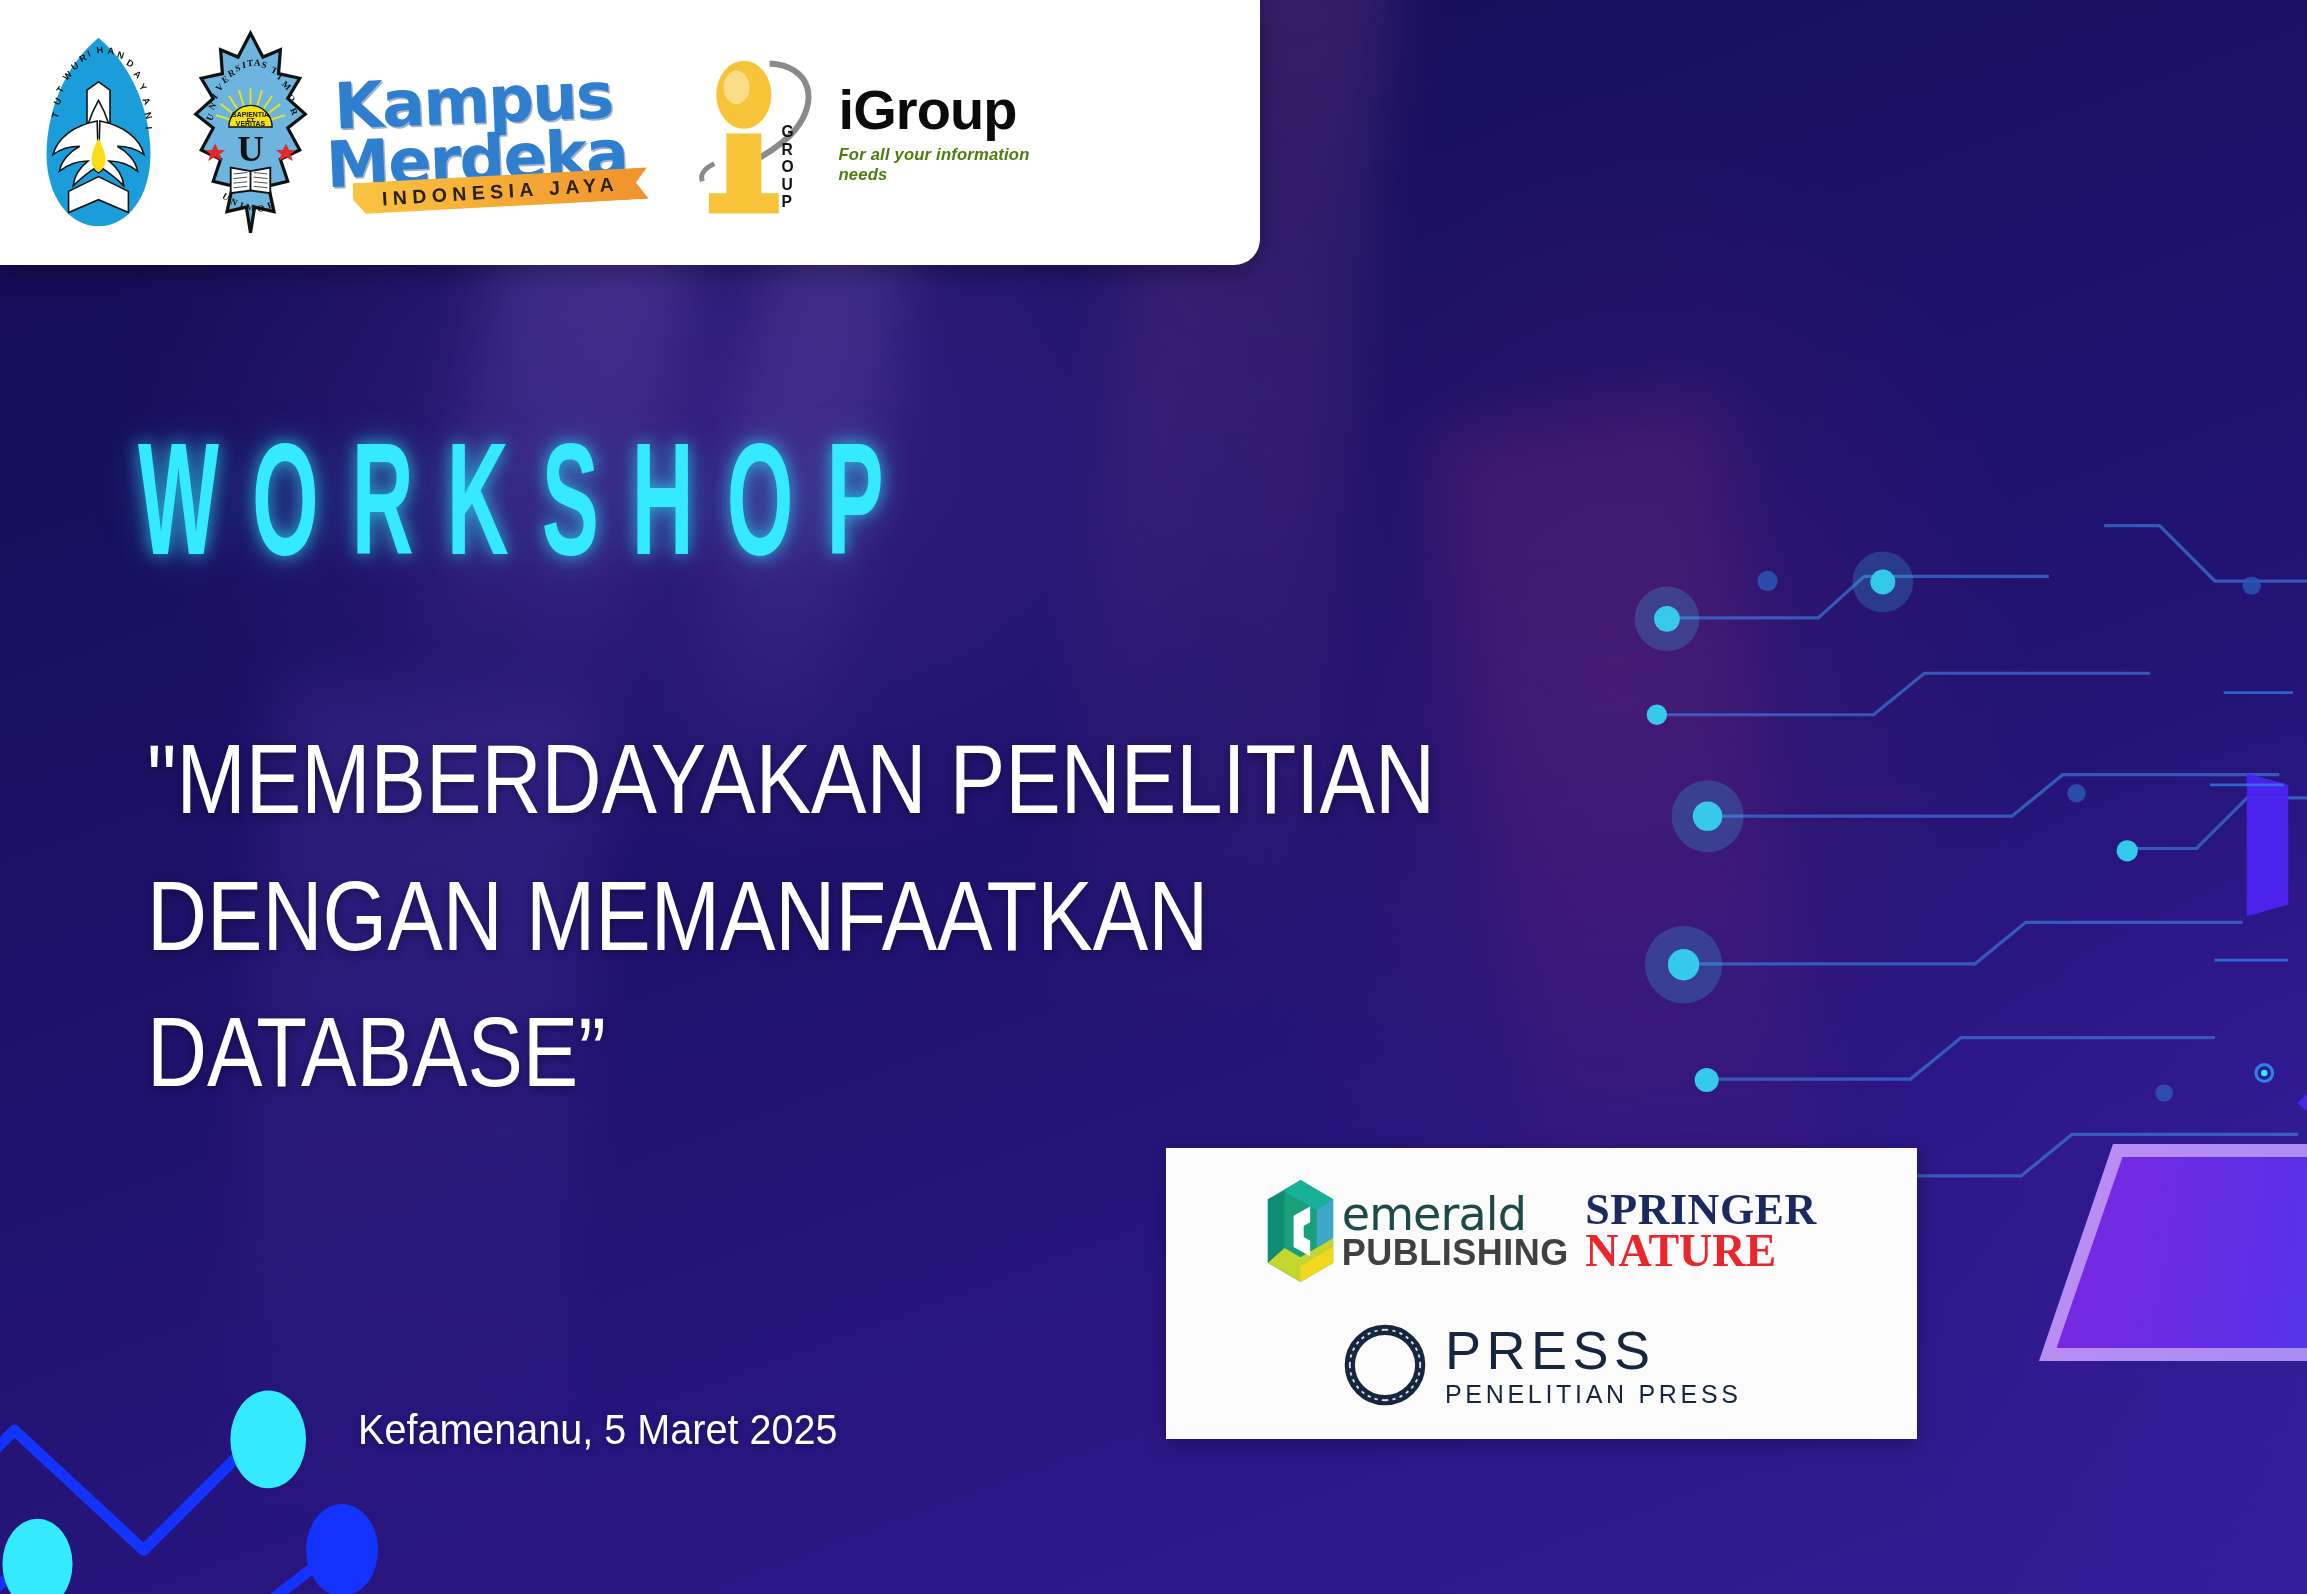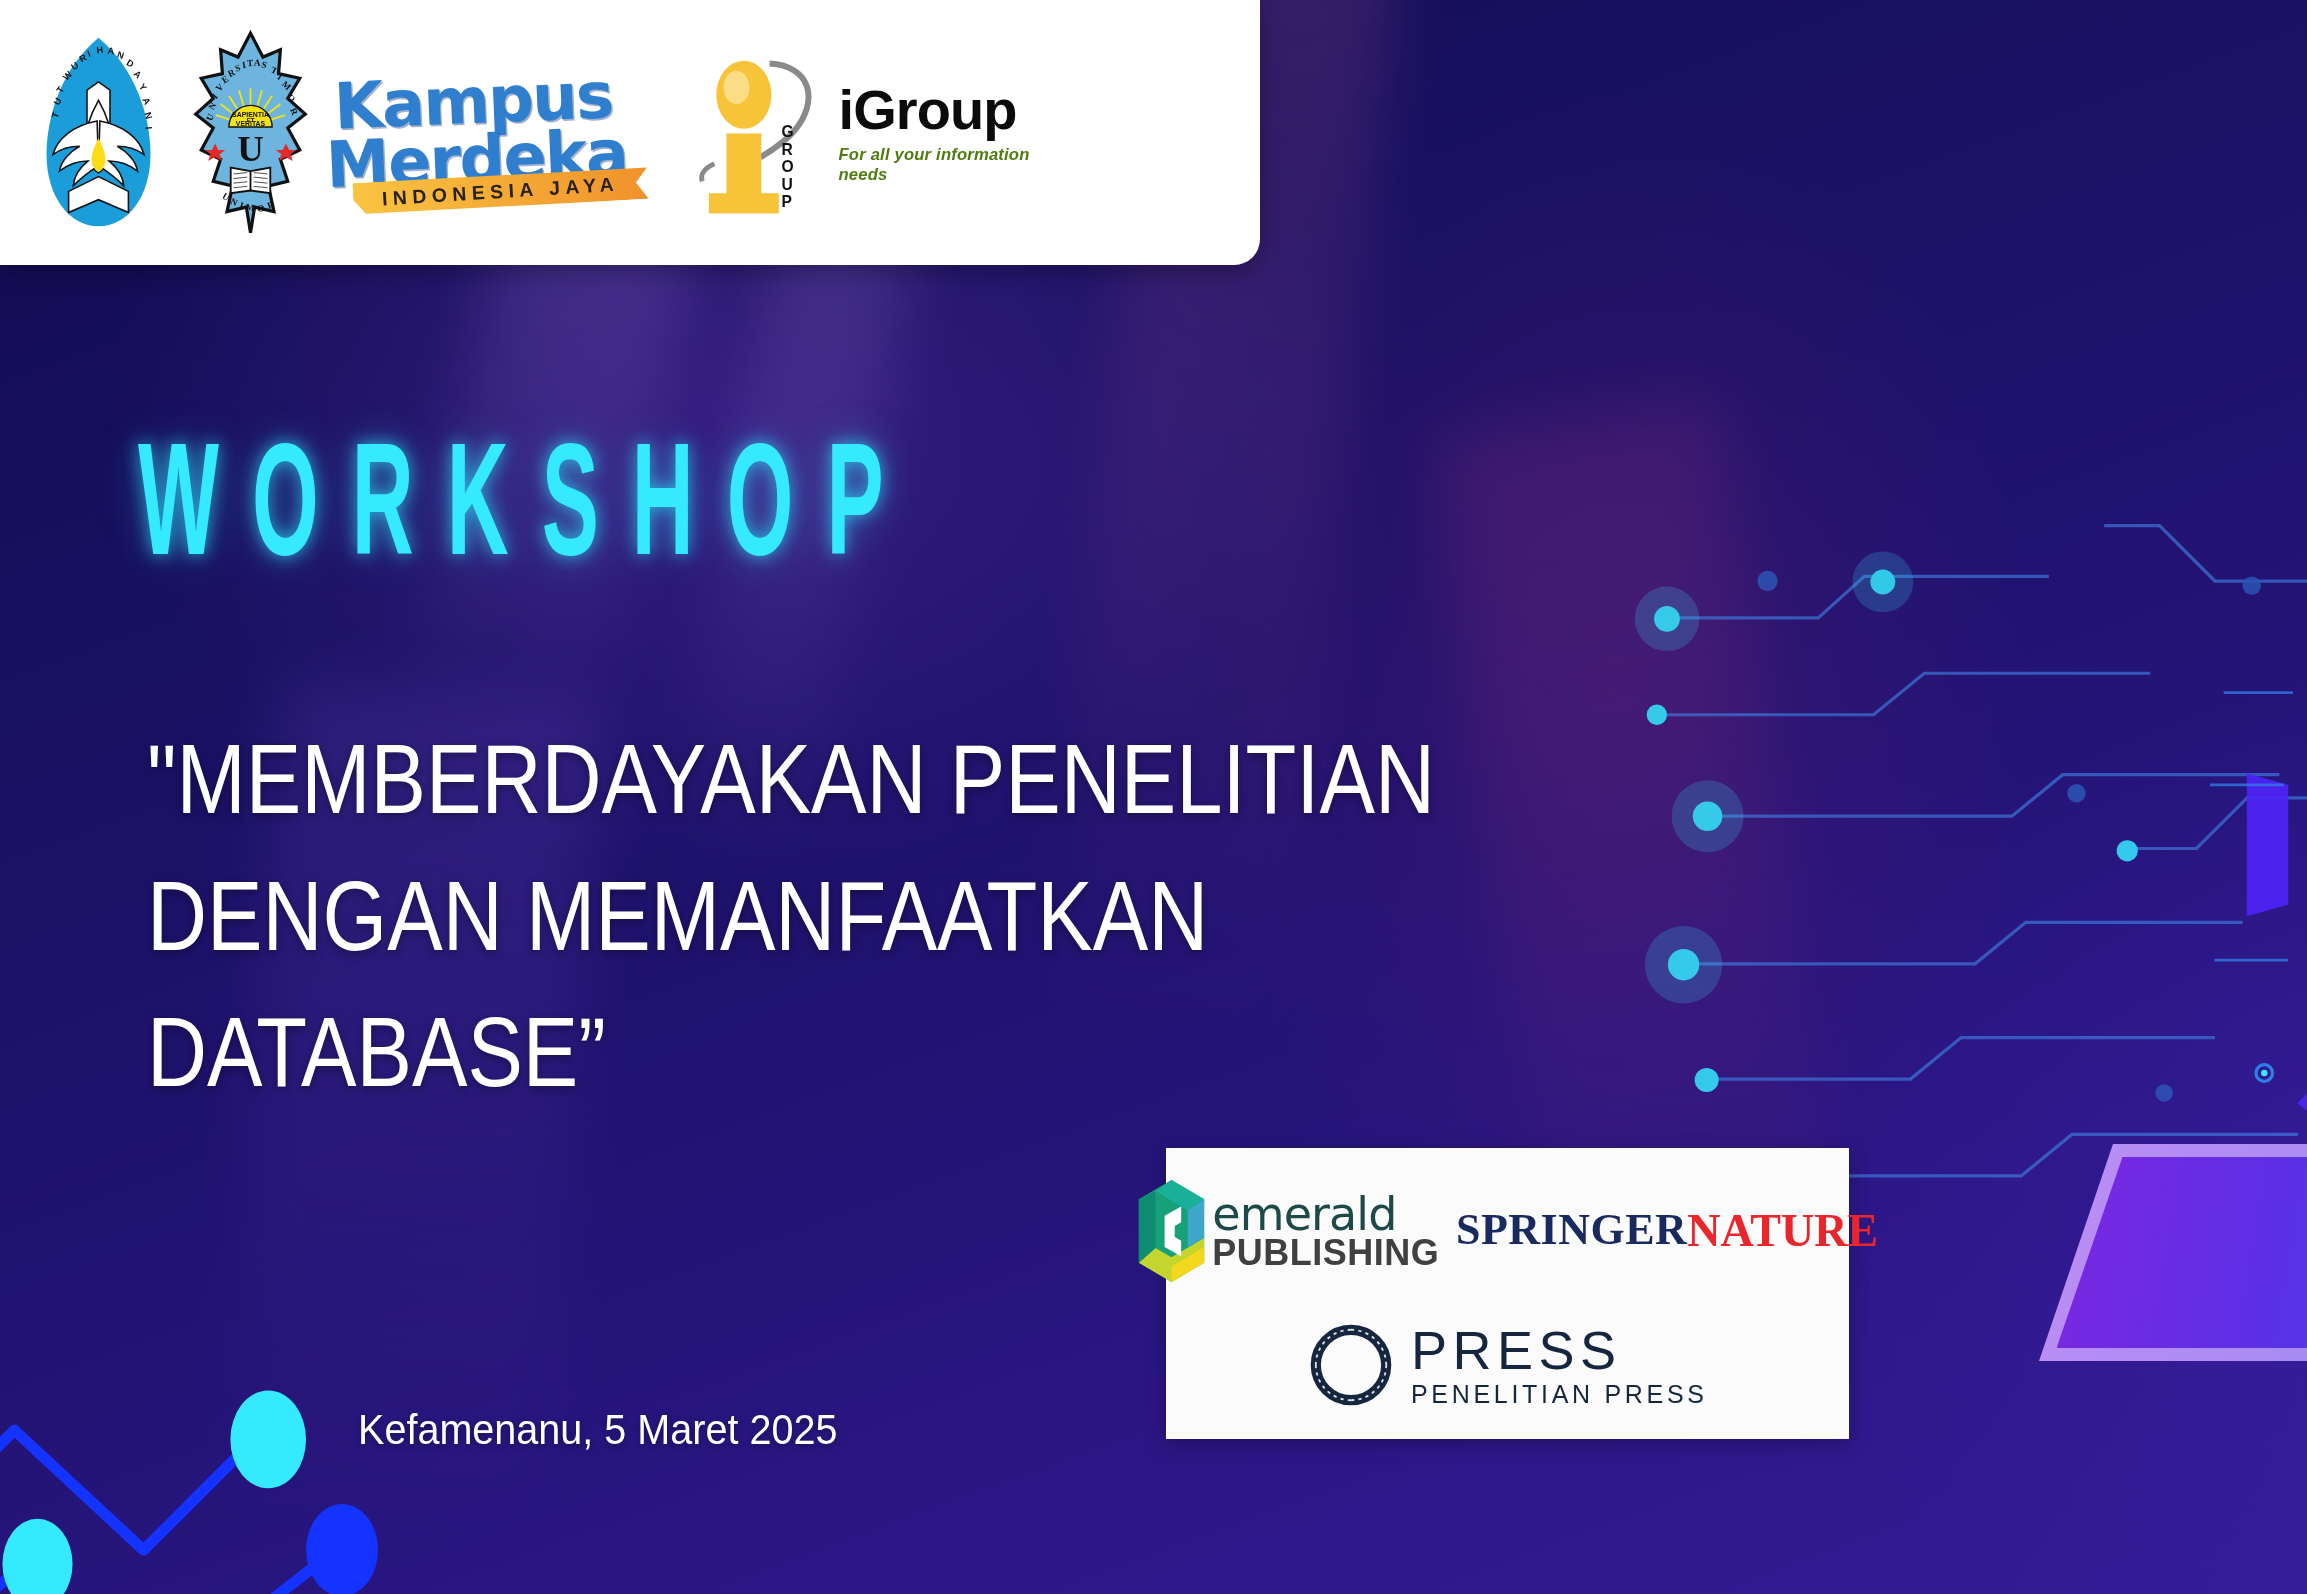--- a/index.html
+++ b/index.html
@@ -57,21 +57,21 @@
   #datetext{
     position:absolute;left:358px;top:1405px;z-index:30;
     color:#ffffff;font-size:43px;font-weight:400;white-space:nowrap;
     font-family:"Liberation Sans Narrow","Liberation Sans",sans-serif;
     transform:scaleX(.92);transform-origin:left top;
     text-shadow:0 1.8px 6.5px rgba(0,0,0,.35);
   }
 
   
   #pubbox{
-    position:absolute;left:1166px;top:1148px;width:683px;height:291px;
+    position:absolute;left:1166px;top:1148px;width:751px;height:291px;
     background:#fbfbfb;z-index:35;
     display:flex;flex-direction:column;align-items:center;justify-content:center;
     gap:4.6px;padding:11px 14px;
     box-shadow:0 4.6px 18.5px rgba(0,0,0,.28);
   }
   .pub-row{display:flex;align-items:center;justify-content:center;width:100%;}
 
   
   #portraitwrap{position:absolute;left:2196px;top:434px;width:904px;height:803px;z-index:25;}
 
@@ -304,21 +304,21 @@
           <path d="M75,226 L146,184 L146,150 L75,192 Z" fill="#f2d81f"></path>
           <path d="M4,46 L4,184 L40,152 L40,28 Z" fill="#0f8d72"></path>
           <path d="M96,62 L60,82 L60,150 L96,170 L96,136 L82,128 L82,104 L96,96 Z" fill="#ffffff"></path>
         </svg>
         <div style="display:flex;flex-direction:column;line-height:.94;">
           <span style="font-size:46px;font-weight:400;color:#1d4a48;font-family:'DejaVu Sans',sans-serif;letter-spacing:-0.9px;">emerald</span>
           <span style="font-size:36px;font-weight:700;color:#404040;font-family:'Liberation Sans',sans-serif;letter-spacing:0.5px;">PUBLISHING</span>
         </div>
       </div>
 
-      <div style="display:flex;flex-direction:row;line-height:.92;margin-left:4.6px;">
+      <div style="display:flex;flex-direction:column;line-height:.92;margin-left:4.6px;">
         <span style="font-size:44px;font-weight:700;color:#1b2a5e;font-family:'Liberation Serif',serif;letter-spacing:0.5px;">SPRINGER</span>
         <span style="font-size:46px;font-weight:700;color:#e8262b;font-family:'Liberation Serif',serif;letter-spacing:0;text-transform:uppercase;">Nature</span>
       </div>
     </div>
 
     <div class="pub-row" style="gap:15.7px;height:120px;">
       <svg width="88" height="88" viewBox="0 0 190 190">
         <circle cx="95" cy="95" r="76" fill="none" stroke="#16263f" stroke-width="22"></circle>
         <g stroke="#ffffff" stroke-width="4" opacity=".85">
           <path d="M95,19 A76,76 0 0 1 171,95" fill="none" stroke-dasharray="7 9"></path>

